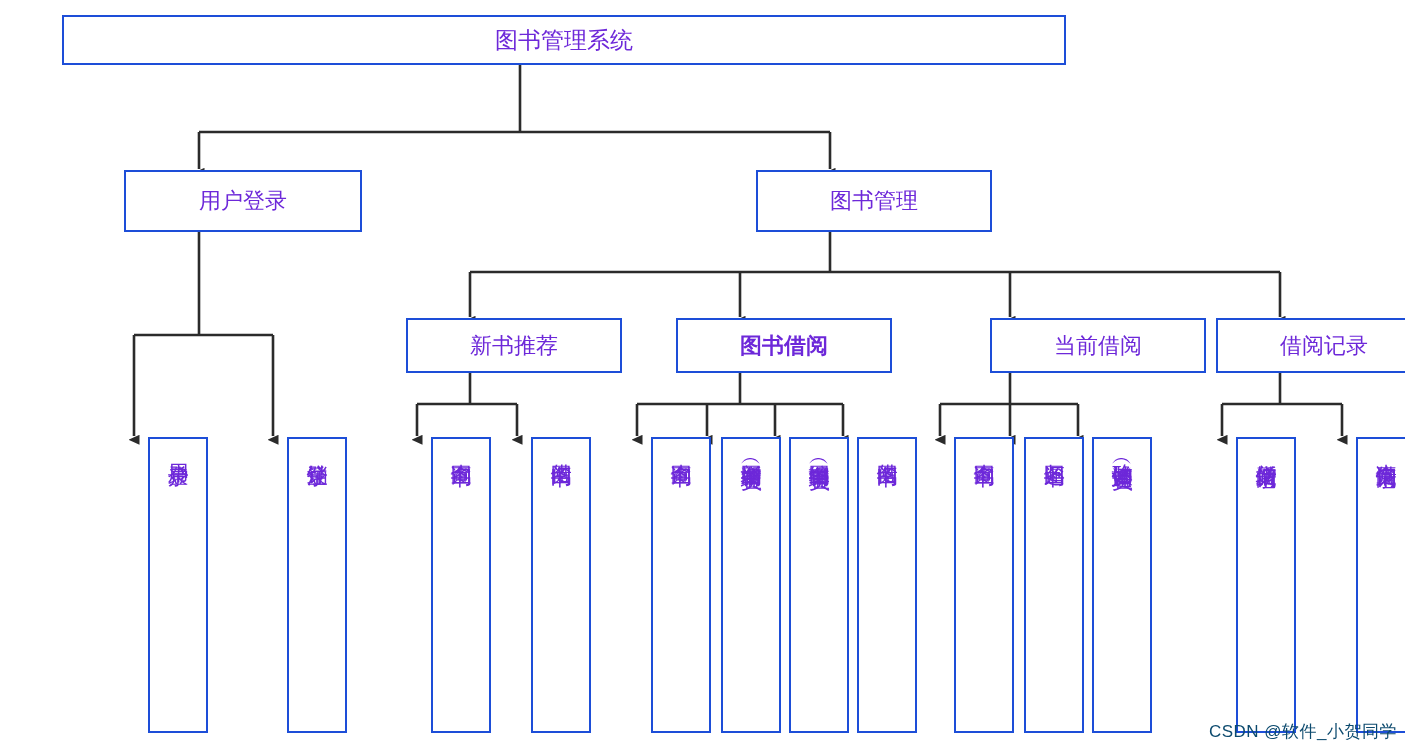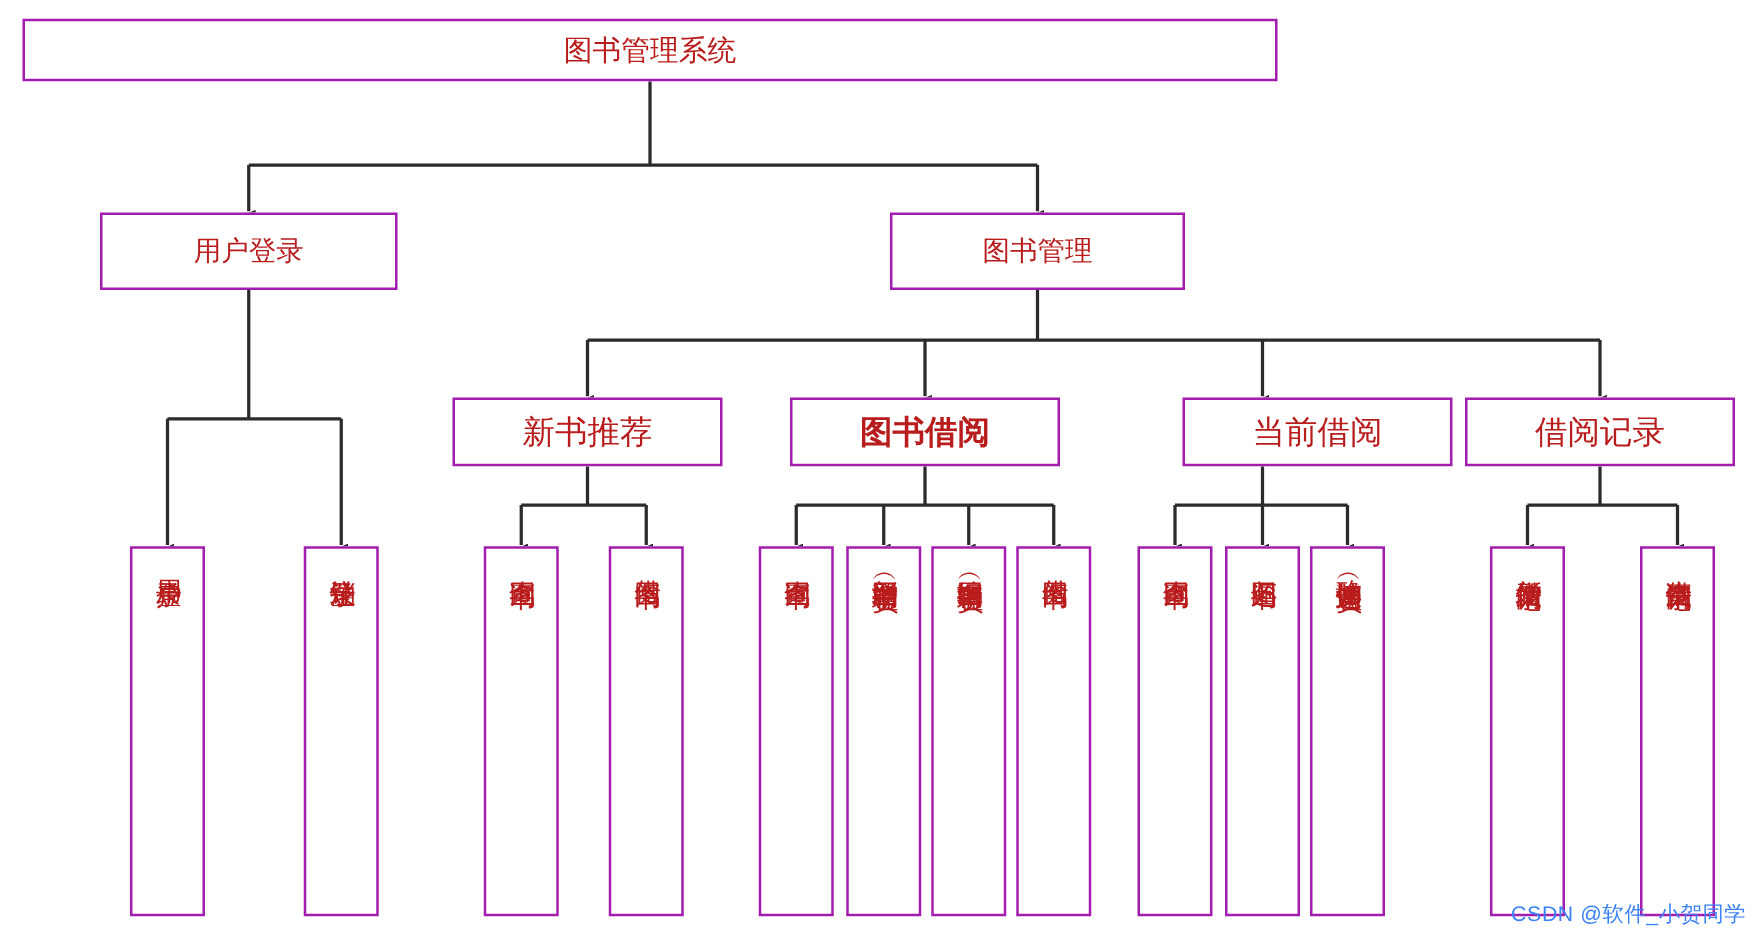--- a/index.html
+++ b/index.html
@@ -17,49 +17,50 @@
   svg#wires{
     position:absolute;
     left:0;top:0;
     width:1405px;height:747px;
     pointer-events:none;
   }
   .node{
     position:absolute;
     box-sizing:border-box;
     background:#ffffff;
-    border:2px solid #a21caf;
+    border:2px solid #1d4ed8;
     display:flex;
     align-items:center;
     justify-content:center;
-    color:#b91c1c;
+    color:#6d28d9;
+    margin-left:44px;
   }
   .node.root{ font-size:23px; }
   .node.lvl2{ font-size:22px; }
-  .node.lvl3{ font-size:26px; }
+  .node.lvl3{ font-size:22px; }
   .node.leaf{
     font-size:21px;
     line-height:1.06;
     padding:8px 2px;
     align-items:flex-start;
     justify-content:center;
   }
   .vtext{
     writing-mode:vertical-rl;
     text-orientation:upright;
     letter-spacing:1px;
     white-space:nowrap;
     display:block;
   }
   .watermark{
     position:absolute;
     right:8px;
     bottom:4px;
     font-size:17px;
-    color:#3b82f6;
+    color:#0c4a6e;
     white-space:nowrap;
     letter-spacing:.5px;
   }
 </style>
 </head>
 <body>
 
 <div id="stage">
 
   <svg id="wires" viewBox="0 0 1405 747" xmlns="http://www.w3.org/2000/svg">

